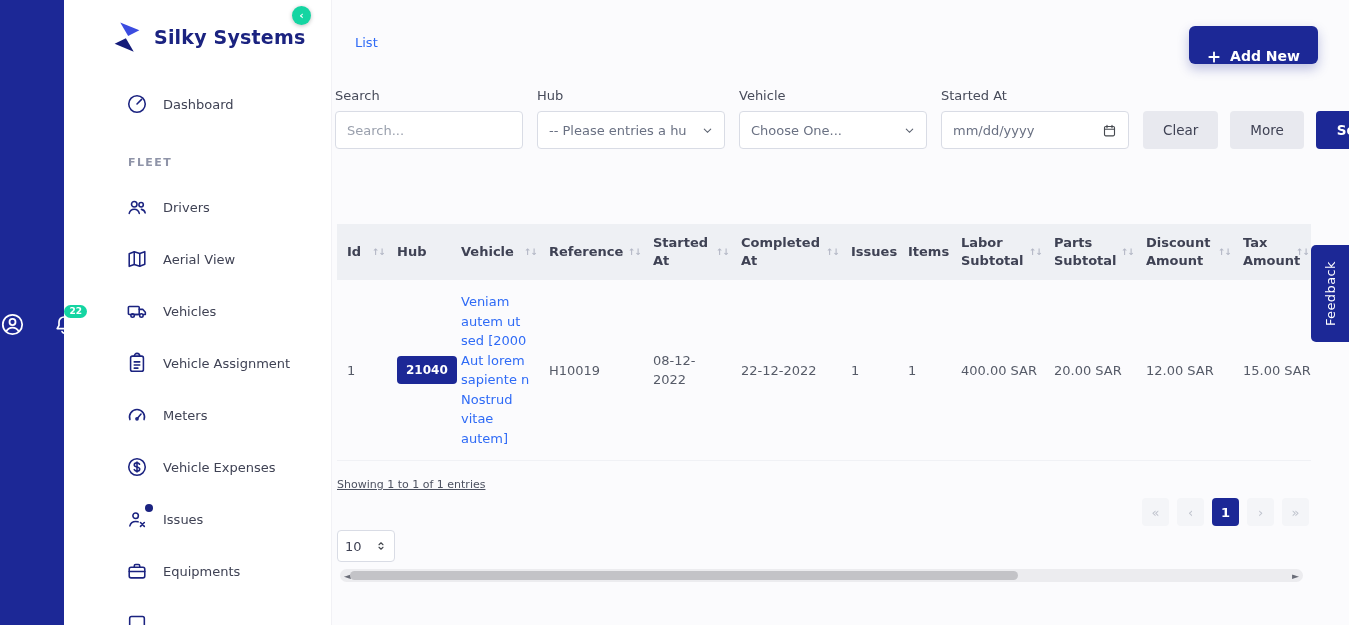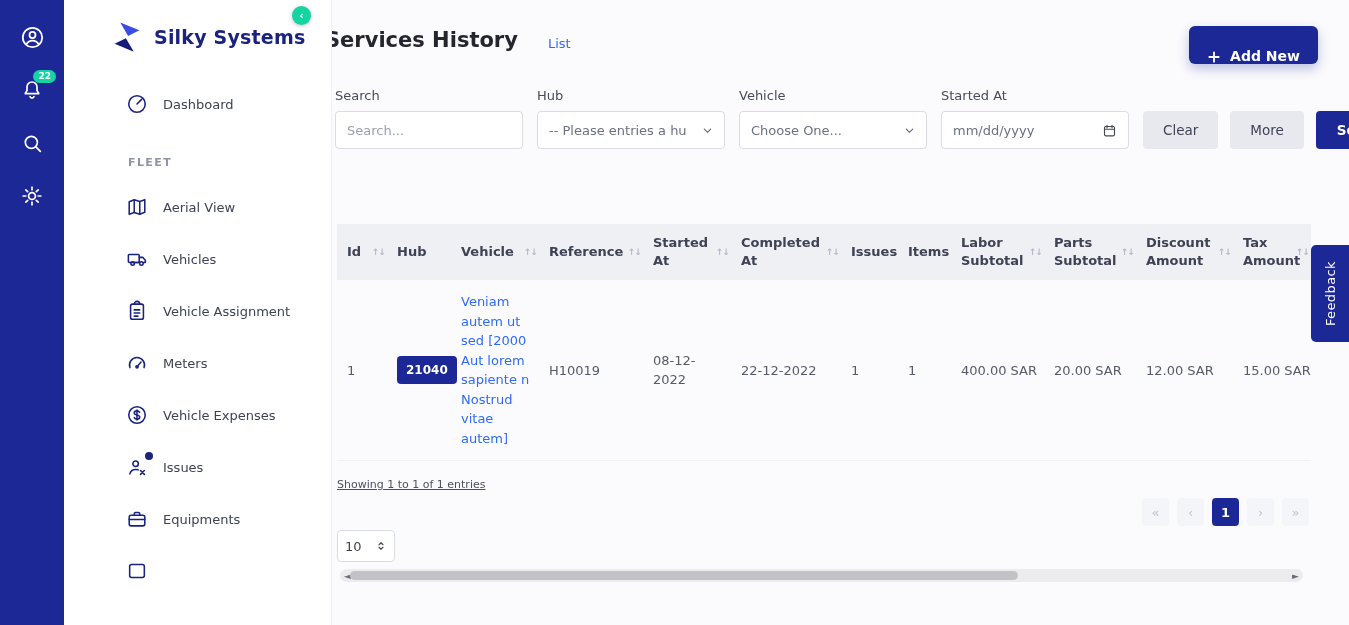--- a/index.html
+++ b/index.html
@@ -14,21 +14,21 @@
     --navy:#1b2380;
     --green:#14d5a2;
     --link:#2f6bf6;
     --border:#d9dce5;
     --head-bg:#eef0f4;
   }
   .app{position:relative;width:1349px;height:625px;overflow:hidden;}
 
   
   .rail{position:absolute;left:0;top:0;width:64px;height:100%;background:var(--primary);
-        display:flex;flex-direction:column;align-items:center;padding-top:24px;gap:27px;z-index:3;}
+        display:flex;align-items:center;padding-top:24px;gap:27px;z-index:3;}
   .rail-icon{position:relative;width:26px;height:26px;color:#fff;cursor:pointer;
              display:flex;align-items:center;justify-content:center;}
   .rail-badge{position:absolute;top:-7px;right:-11px;background:var(--green);color:#fff;
               font-size:9px;font-weight:700;padding:2px 5px;border-radius:8px;line-height:1;}
 
   
   .sidebar{position:absolute;left:52px;top:0;width:236px;height:100%;background:#fff;z-index:2;
            overflow:hidden;border-right:1px solid #f1f1f5;margin-left:44px;}
   .brand{display:flex;align-items:center;gap:9px;padding:13px 12px 0 13px;height:60px;cursor:pointer;}
   .brand-name{font-size:19px;font-weight:700;color:var(--navy);letter-spacing:.2px;}
@@ -147,20 +147,31 @@
         <svg viewBox="0 0 24 24" width="22" height="22" fill="none" stroke="currentColor" stroke-width="1.7" stroke-linecap="round">
           <circle cx="12" cy="12" r="9"></circle>
             <line x1="12" y1="12" x2="17" y2="7"></line>
         </svg>
       </span>
       <span class="s-label">Dashboard</span>
     </div>
 
     <div class="fleet-label">FLEET</div>
 
+    <div class="side-item">
+      <span class="s-icon">
+        <svg viewBox="0 0 24 24" width="22" height="22" fill="none" stroke="currentColor" stroke-width="1.7" stroke-linecap="round">
+          <circle cx="9" cy="9" r="3"></circle>
+            <path d="M3.5 19c.7-3 2.7-4.5 5.5-4.5s4.8 1.5 5.5 4.5"></path>
+          <circle cx="16.5" cy="9.5" r="2.4"></circle>
+            <path d="M16.8 14.6c2.2.3 3.6 1.6 4.1 3.9"></path>
+        </svg>
+      </span>
+      <span class="s-label">Drivers</span>
+    </div>
 
     <div class="side-item">
       <span class="s-icon">
         <svg viewBox="0 0 24 24" width="22" height="22" fill="none" stroke="currentColor" stroke-width="1.7" stroke-linejoin="round">
           <path d="M3.5 6.2 9 4l6 2 5.5-2v13.8L15 20l-6-2-5.5 2z"></path>
             <path d="M9 4v14"></path>
             <path d="M15 6v14"></path>
         </svg>
       </span>
       <span class="s-label">Aerial View</span>
@@ -244,21 +255,20 @@
     </div>
   </aside>
 
   <div class="collapse-btn">
     <span>‹</span>
   </div>
 
   <main class="main">
 
     <div class="page-head">
-      <h1 class="page-title">Services History</h1>
       <span class="view-link">List</span>
     </div>
 
     <button class="add-new">
       <svg viewBox="0 0 24 24" width="14" height="14" fill="none" stroke="#fff" stroke-width="3.2" stroke-linecap="round">
         <path d="M12 4v16M4 12h16"></path>
       </svg>
       <span>Add New</span>
     </button>
 

